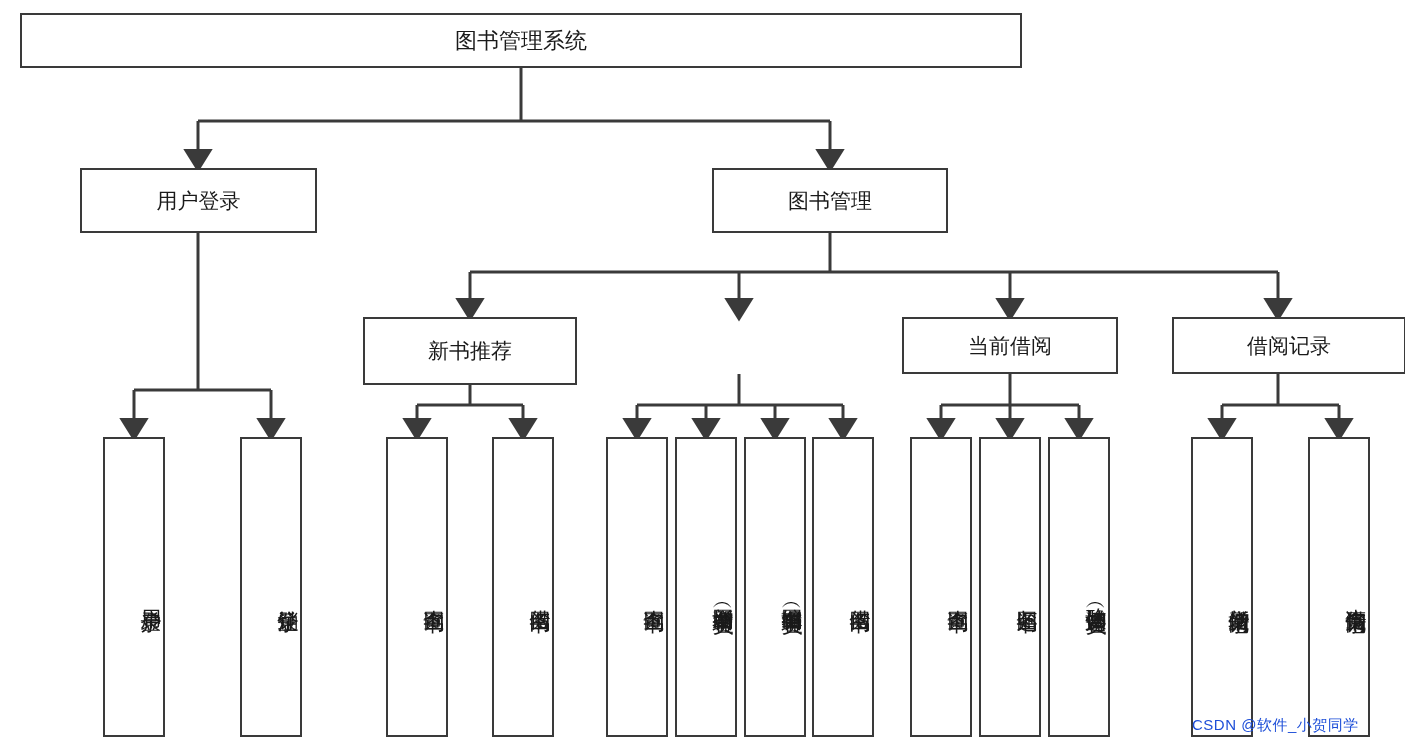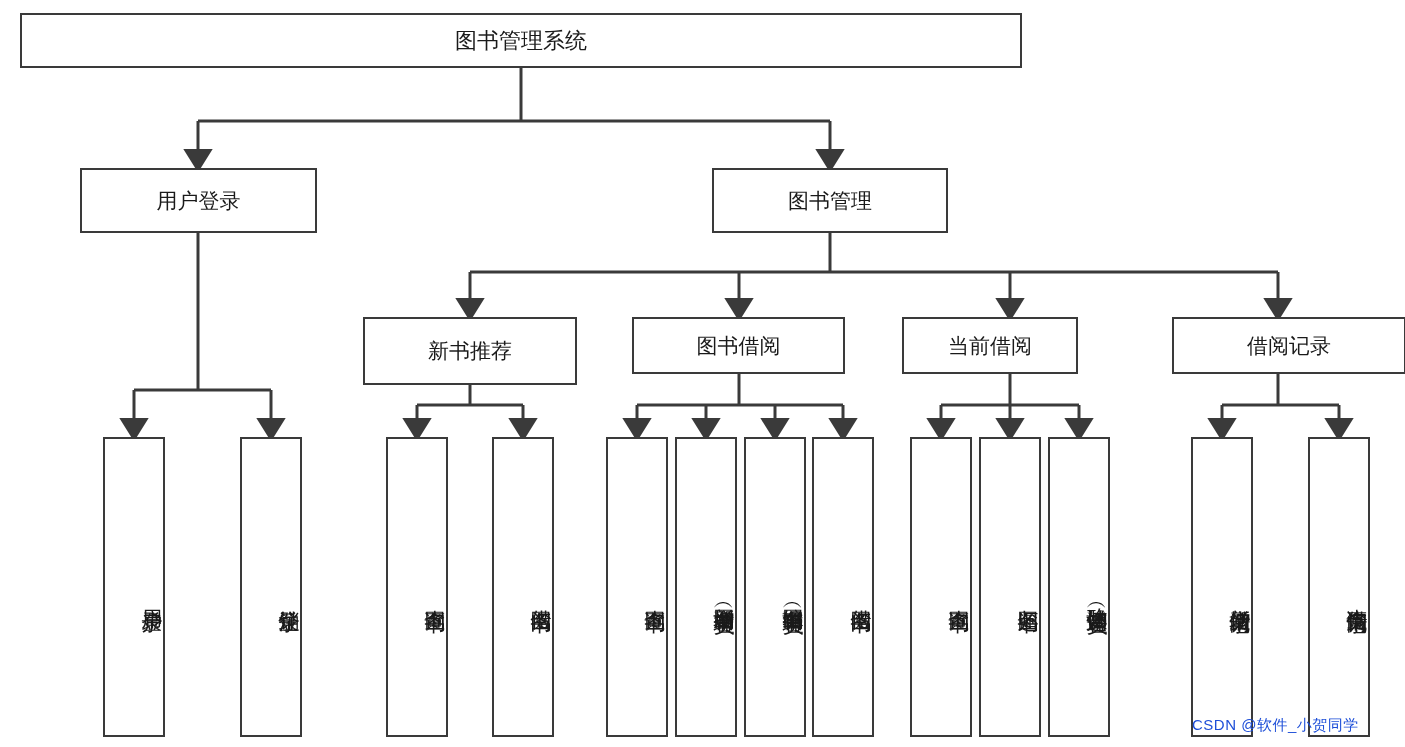--- a/index.html
+++ b/index.html
@@ -13,21 +13,20 @@
   #diagram{position:absolute;left:0;top:0;width:1405px;height:747px;}
   .node{
     position:absolute;
     box-sizing:border-box;
     background:#ffffff;
     border:2px solid #3a3a3a;
     display:flex;
     align-items:center;
     justify-content:center;
     color:#1a1a1a;
-    font-family:Liberation Serif, serif;
   }
   .node.root{font-size:22px;}
   .node.lvl2{font-size:21px;}
   .node.lvl3{font-size:21px;}
   .node.leaf{
     font-size:21px;
     writing-mode:vertical-rl;
     text-orientation:upright;
     align-items:flex-start;
     justify-content:center;
@@ -113,24 +112,21 @@
   <div class="node lvl2" style="left:80px;top:168px;width:237px;height:65px;">
     <span class="lbl">用户登录</span>
   </div>
   <div class="node lvl2" style="left:712px;top:168px;width:236px;height:65px;">
     <span class="lbl">图书管理</span>
   </div>
 
   <div class="node lvl3" style="left:363px;top:317px;width:214px;height:68px;">
     <span class="lbl">新书推荐</span>
   </div>
-  <div class="node lvl3" style="left:632px;top:317px;width:213px;height:57px;">
-    <span class="lbl">图书借阅</span>
-  </div>
-  <div class="node lvl3" style="left:902px;top:317px;width:176px;height:57px;">
+  <div class="node lvl3" style="left:902px;top:317px;width:216px;height:57px;">
     <span class="lbl">当前借阅</span>
   </div>
   <div class="node lvl3" style="left:1172px;top:317px;width:234px;height:57px;">
     <span class="lbl">借阅记录</span>
   </div>
 
   <div class="node leaf" style="left:103px;top:437px;width:62px;height:300px;">
     <span class="lbl">用户登录</span>
   </div>
   <div class="node leaf" style="left:240px;top:437px;width:62px;height:300px;">

